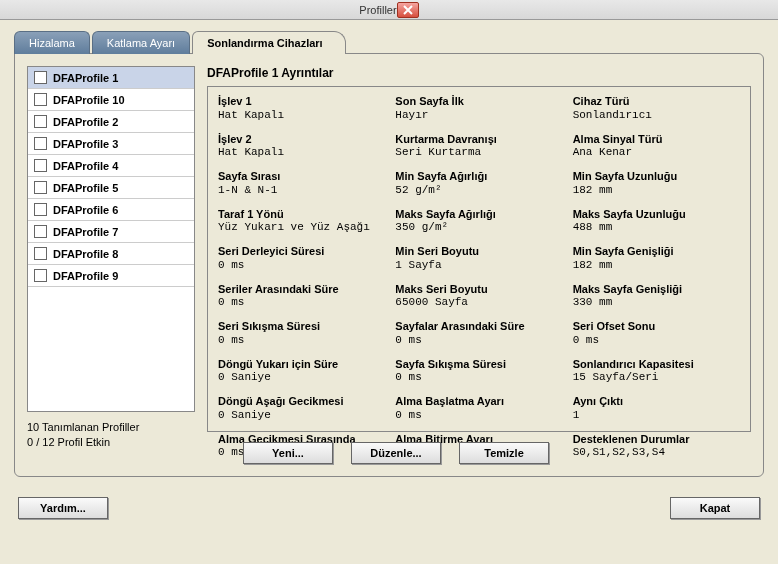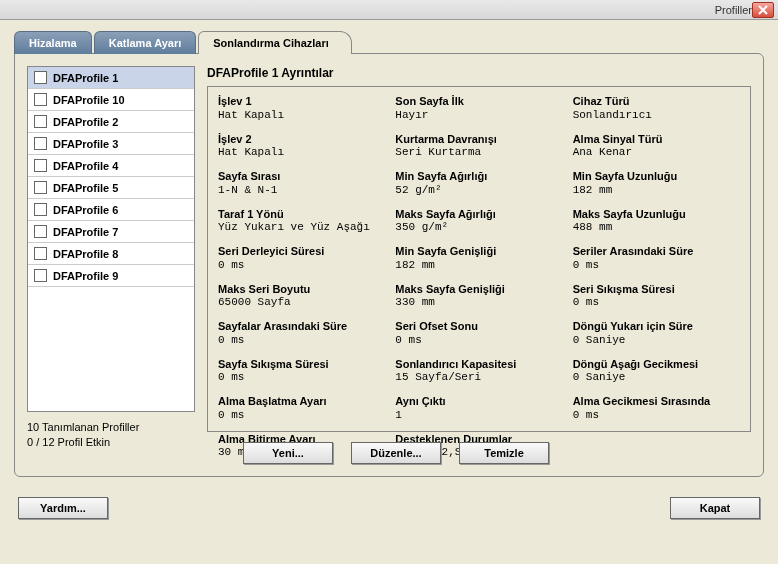--- a/index.html
+++ b/index.html
@@ -9,21 +9,21 @@
     background: #ece9d8;
     width: 778px;
     height: 564px;
     overflow: hidden;
   }
   .titlebar {
     background: linear-gradient(to bottom, #e8e8e8, #d8d8d8);
     border-bottom: 1px solid #999;
     padding: 2px 4px;
     display: flex;
-    justify-content: flex-end;
+    justify-content: center;
     align-items: center;
     height: 20px;
   }
   .titlebar-title { font-size: 11px; color: #333; }
   .close-btn {
     width: 22px; height: 16px;
     background: linear-gradient(to bottom, #f5a5a0, #d64f3e);
     border: 1px solid #a03020;
     border-radius: 2px;
     display: flex; align-items: center; justify-content: center;
@@ -44,21 +44,21 @@
     padding: 5px 14px;
     border: 1px solid #888;
     border-bottom: none;
     border-radius: 6px 6px 0 0;
     cursor: pointer;
     font-size: 11px;
   }
   .tab.inactive {
     background: linear-gradient(to bottom, #8aa0b8, #5f7d9c);
     color: #fff;
-    font-weight: bold;
+    font-weight: normal;
     border-color: #5a6f85;
   }
   .tab.active {
     background: #ece9d8;
     color: #000;
     font-weight: bold;
     border-color: #888;
     border-top-right-radius: 12px;
     padding-right: 22px;
   }
@@ -252,20 +252,24 @@
           </div>
           <div class="detail-cell">
             <div class="detail-label">Maks Sayfa Uzunluğu</div>
             <div class="detail-value">488 mm</div>
           </div>
           <div class="detail-cell">
             <div class="detail-label">Seri Derleyici Süresi</div>
             <div class="detail-value">0 ms</div>
           </div>
           <div class="detail-cell">
+            <div class="detail-label">Min Seri Boyutu</div>
+            <div class="detail-value">1 Sayfa</div>
+          </div>
+          <div class="detail-cell">
             <div class="detail-label">Min Sayfa Genişliği</div>
             <div class="detail-value">182 mm</div>
           </div>
           <div class="detail-cell">
             <div class="detail-label">Seriler Arasındaki Süre</div>
             <div class="detail-value">0 ms</div>
           </div>
           <div class="detail-cell">
             <div class="detail-label">Maks Seri Boyutu</div>
             <div class="detail-value">65000 Sayfa</div>

